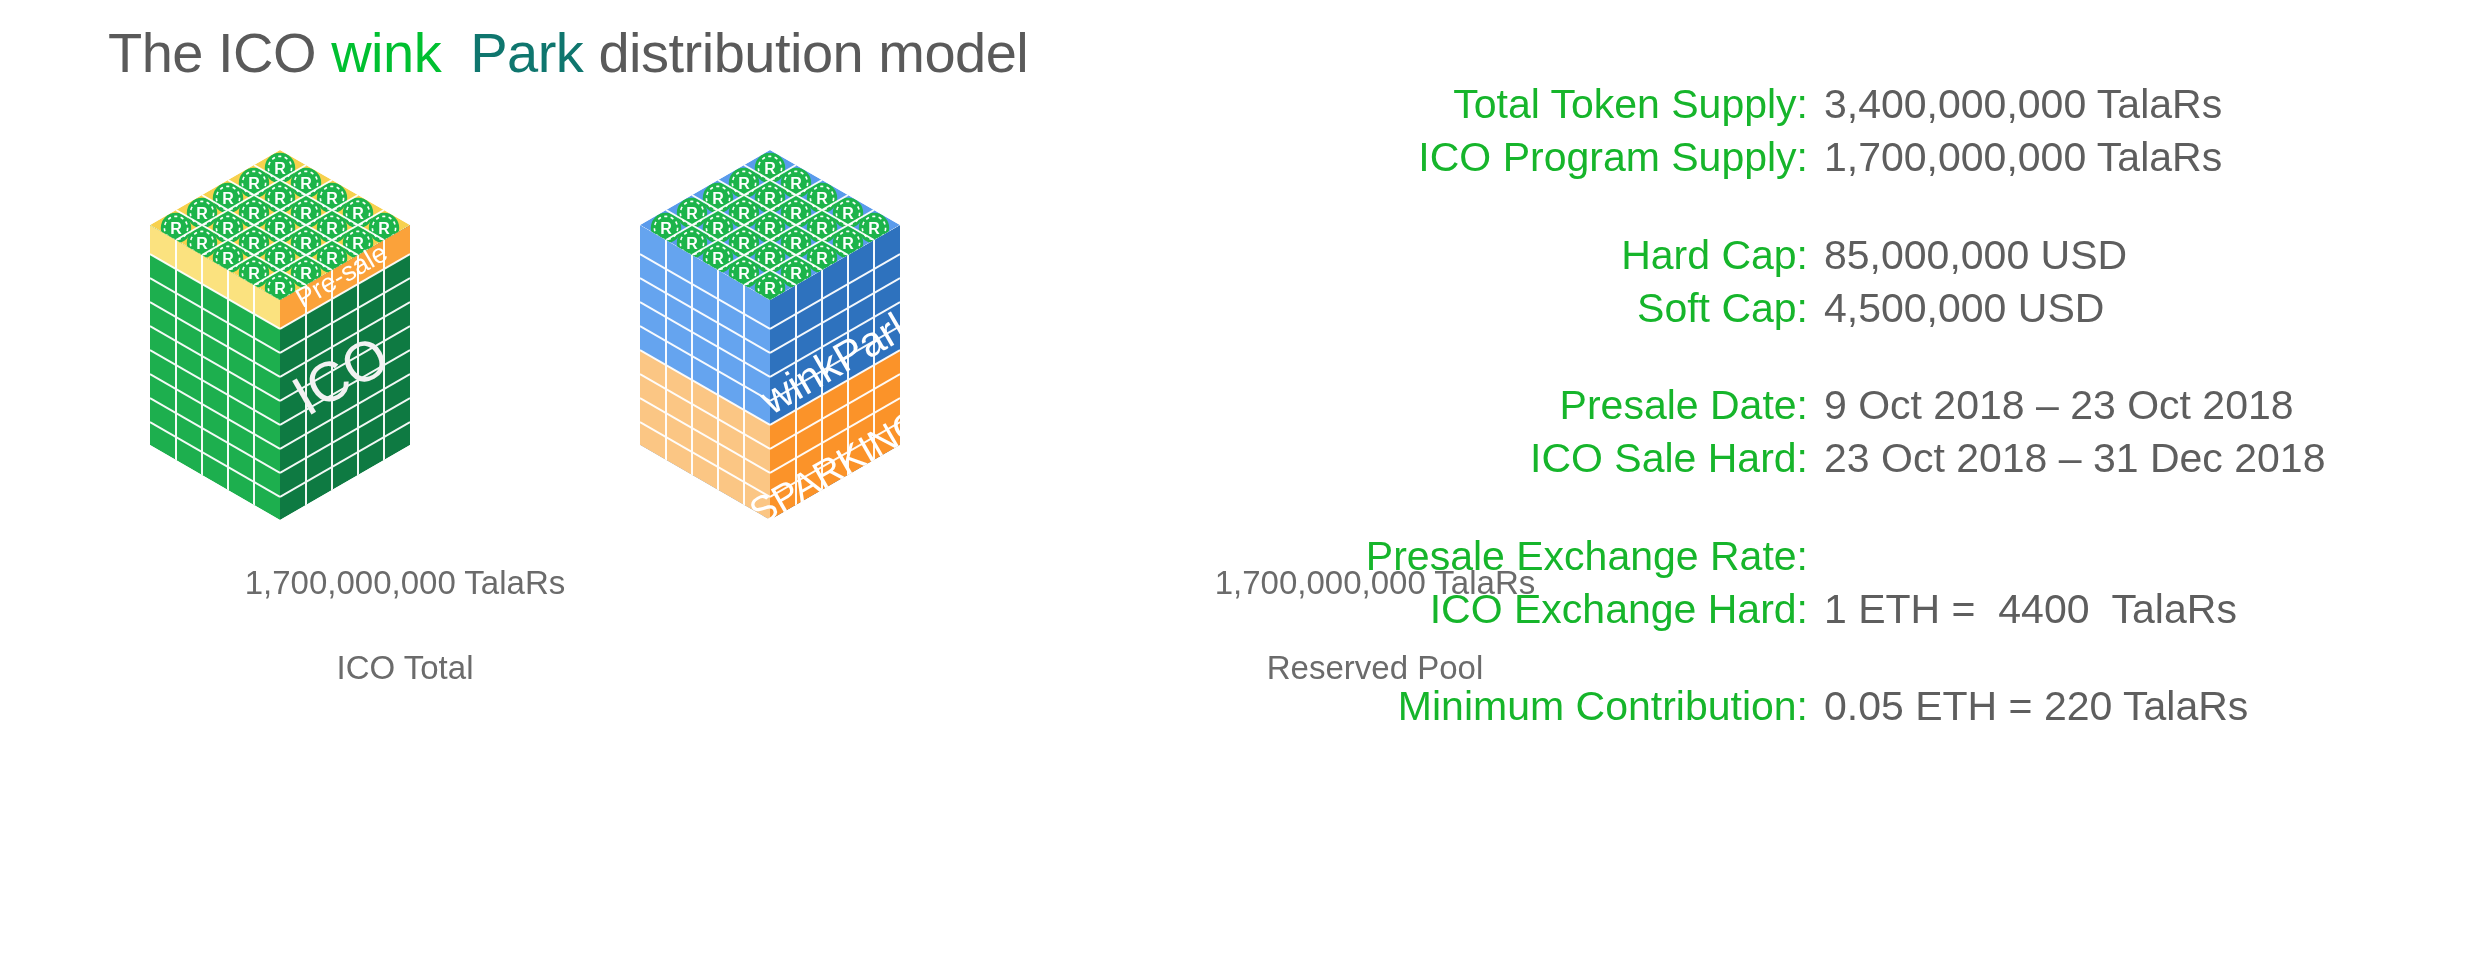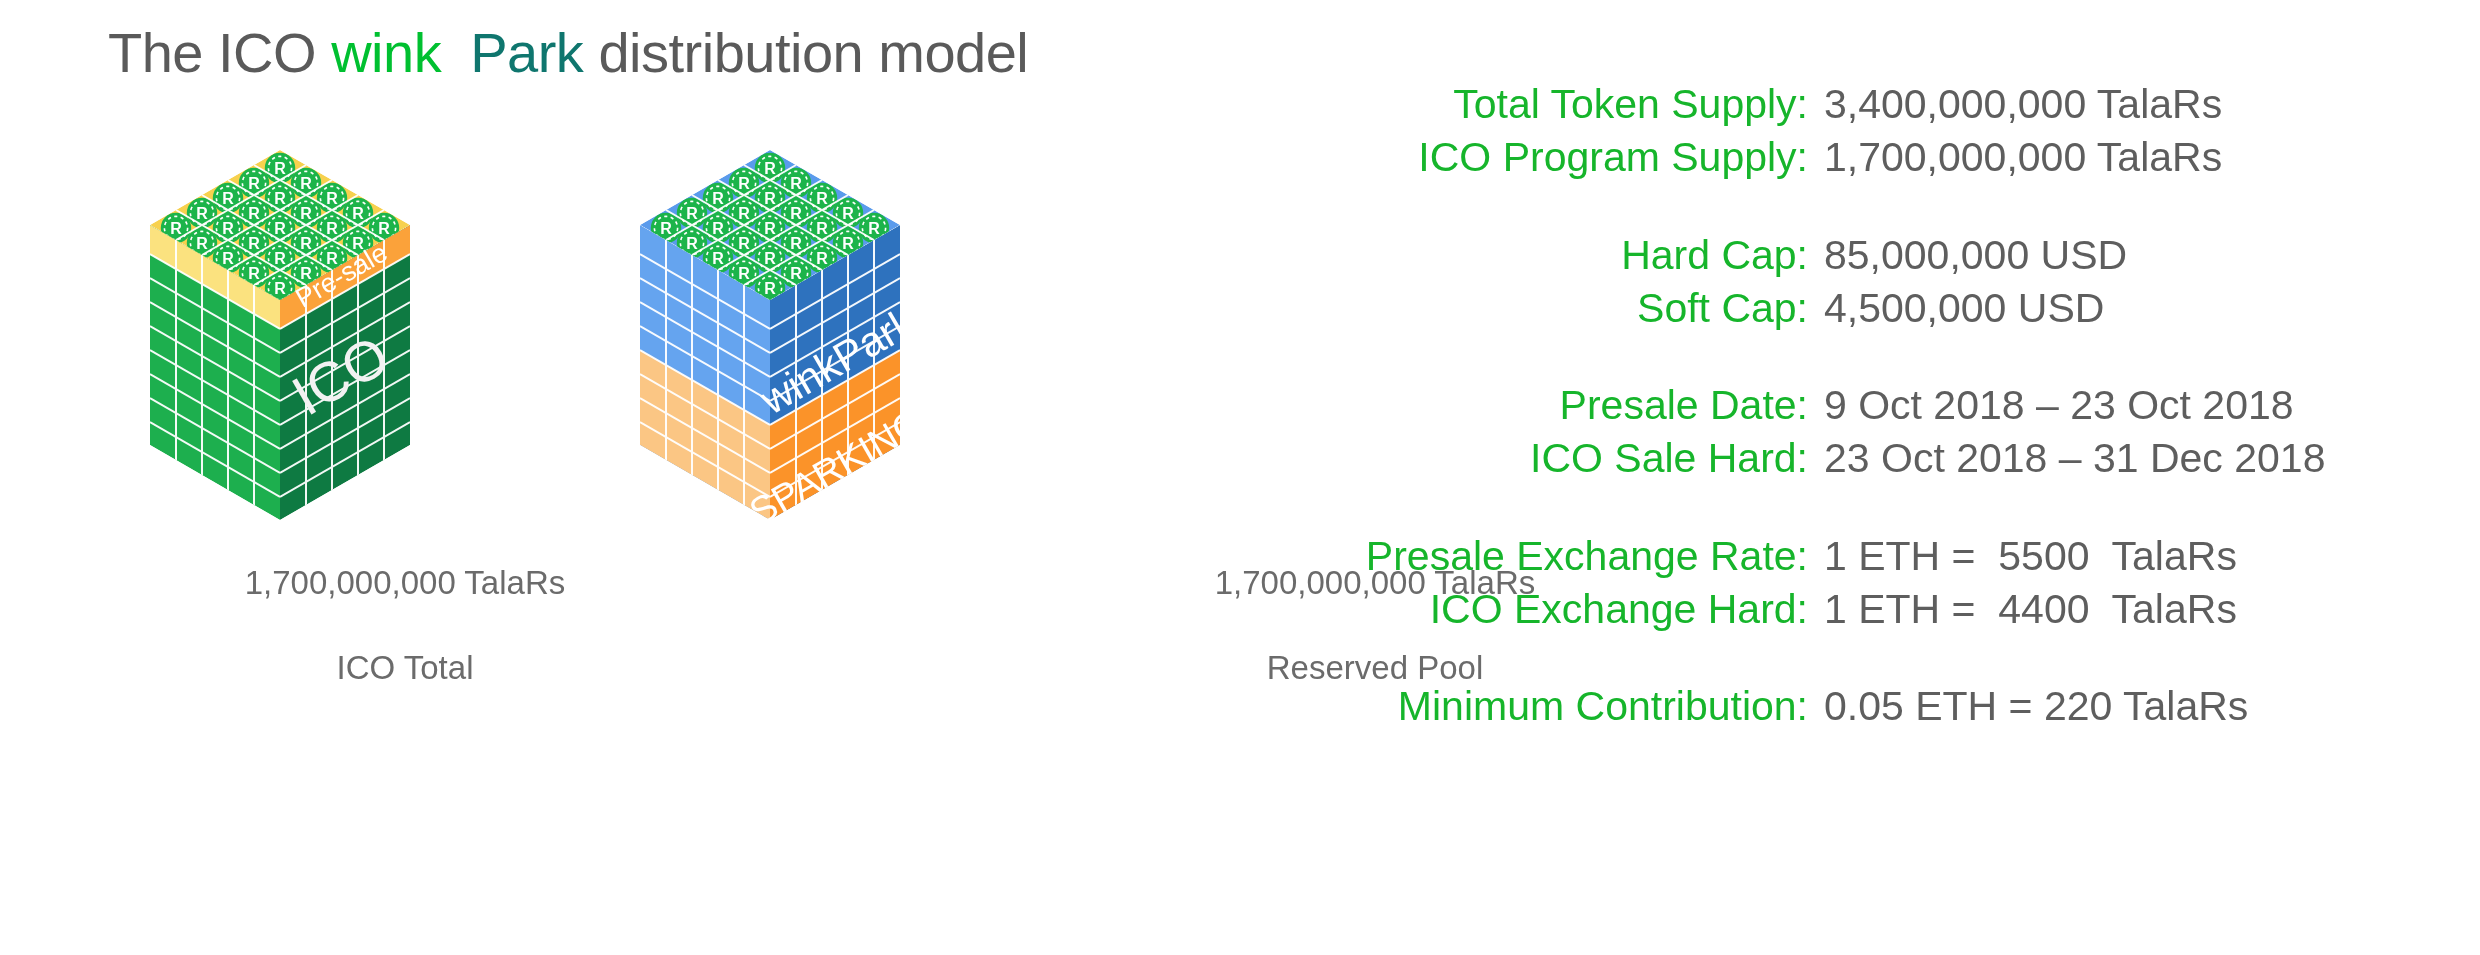--- a/index.html
+++ b/index.html
@@ -349,21 +349,20 @@
     </div>
     <div class="data-row">
       <span class="data-label">ICO Sale Hard:</span>
       <span class="data-value">23 Oct 2018 – 31 Dec 2018</span>
     </div>
   </div>
 
   <div class="data-group">
     <div class="data-row">
       <span class="data-label">Presale Exchange Rate:</span>
-      <span class="data-value">1 ETH =  5500  TalaRs</span>
     </div>
     <div class="data-row">
       <span class="data-label">ICO Exchange Hard:</span>
       <span class="data-value">1 ETH =  4400  TalaRs</span>
     </div>
   </div>
 
   <div class="data-group">
     <div class="data-row">
       <span class="data-label">Minimum Contribution:</span>

